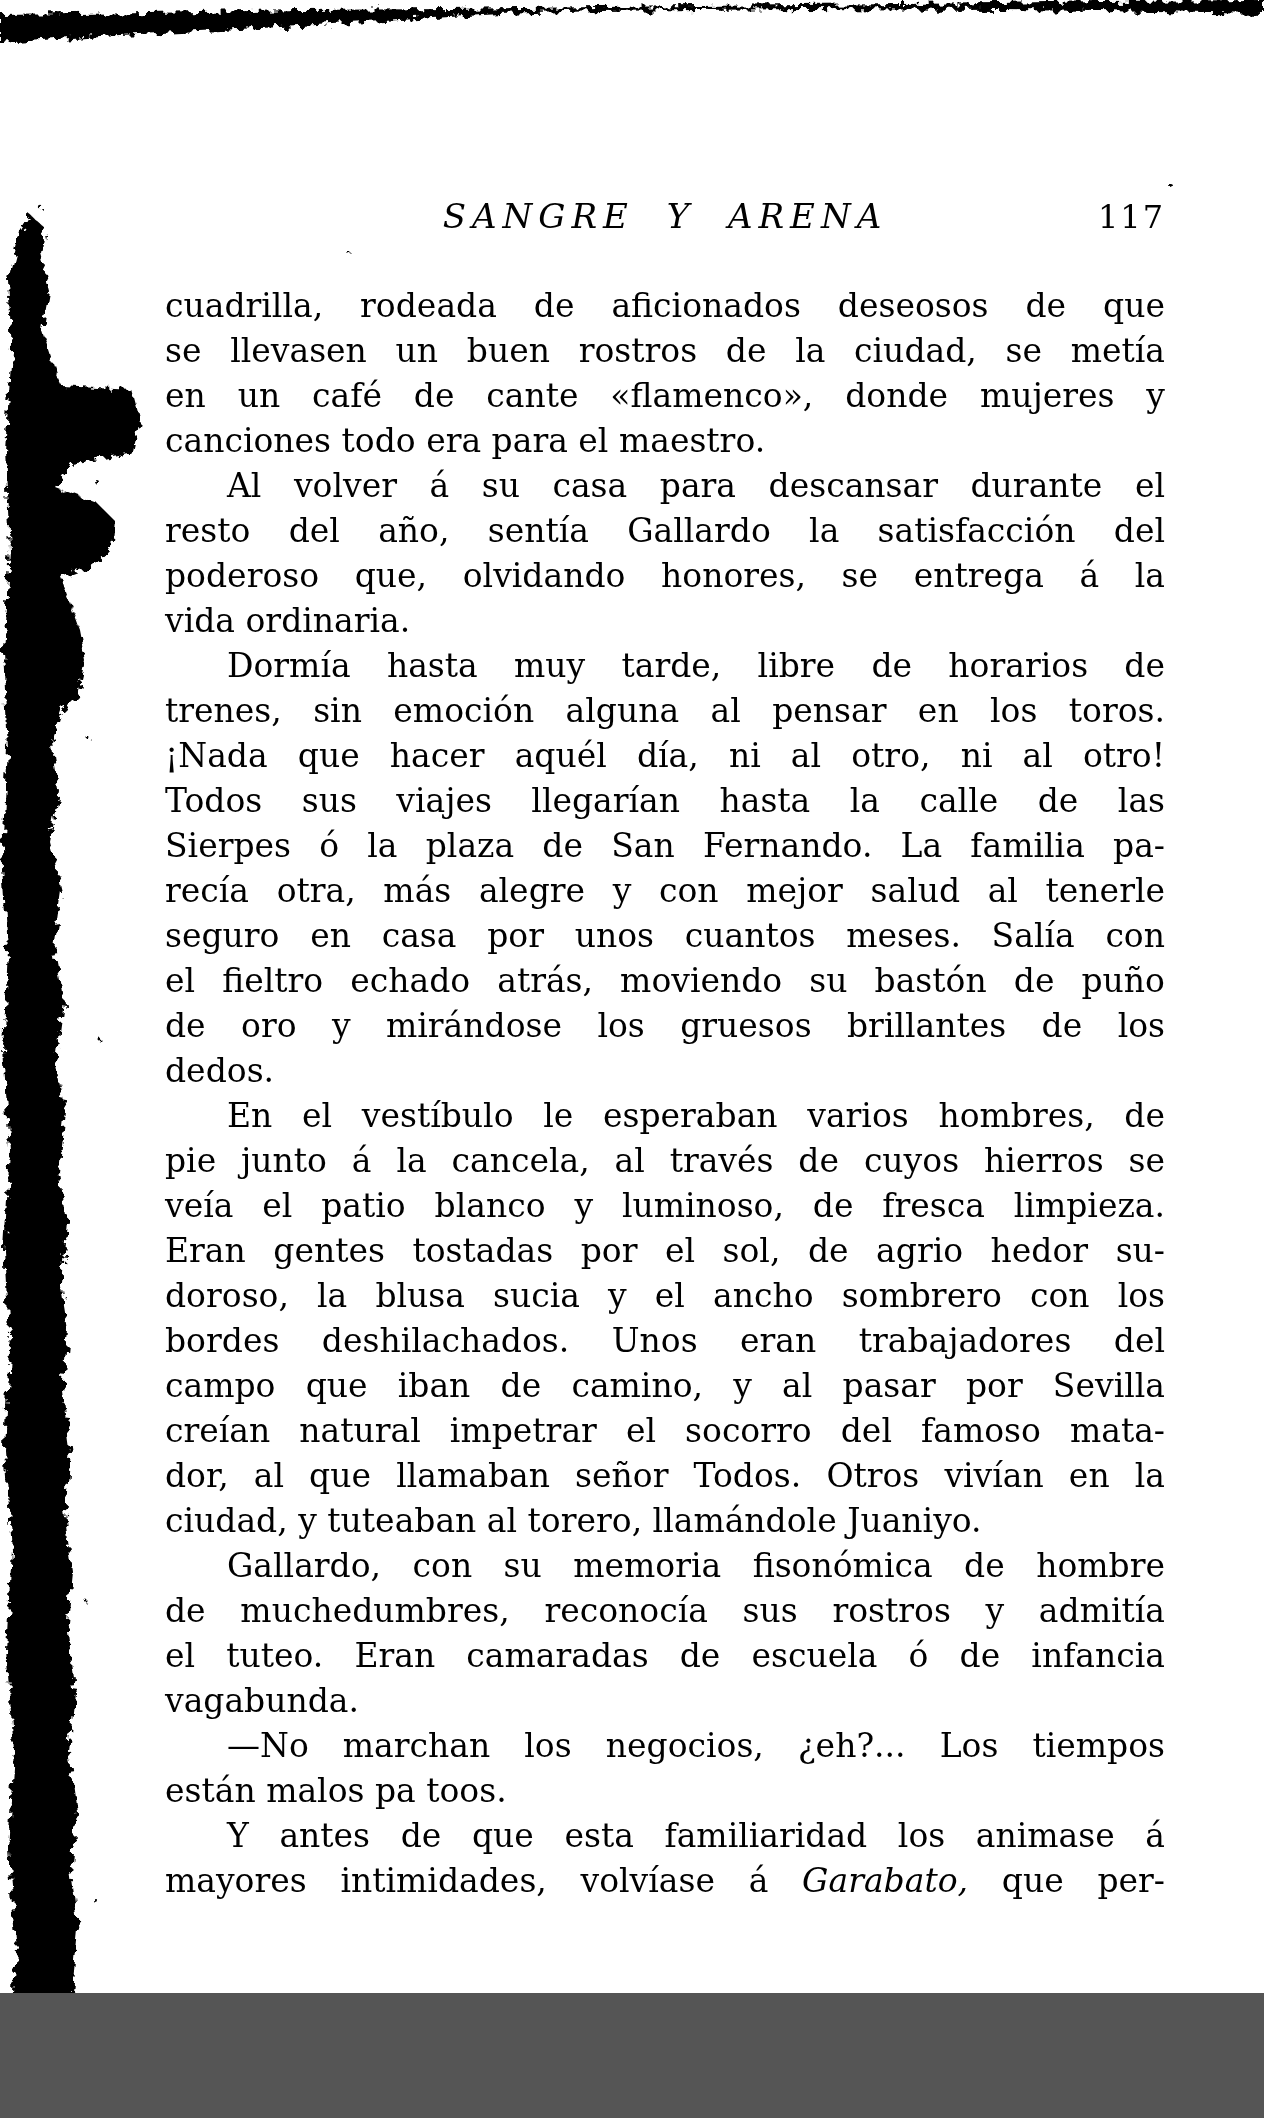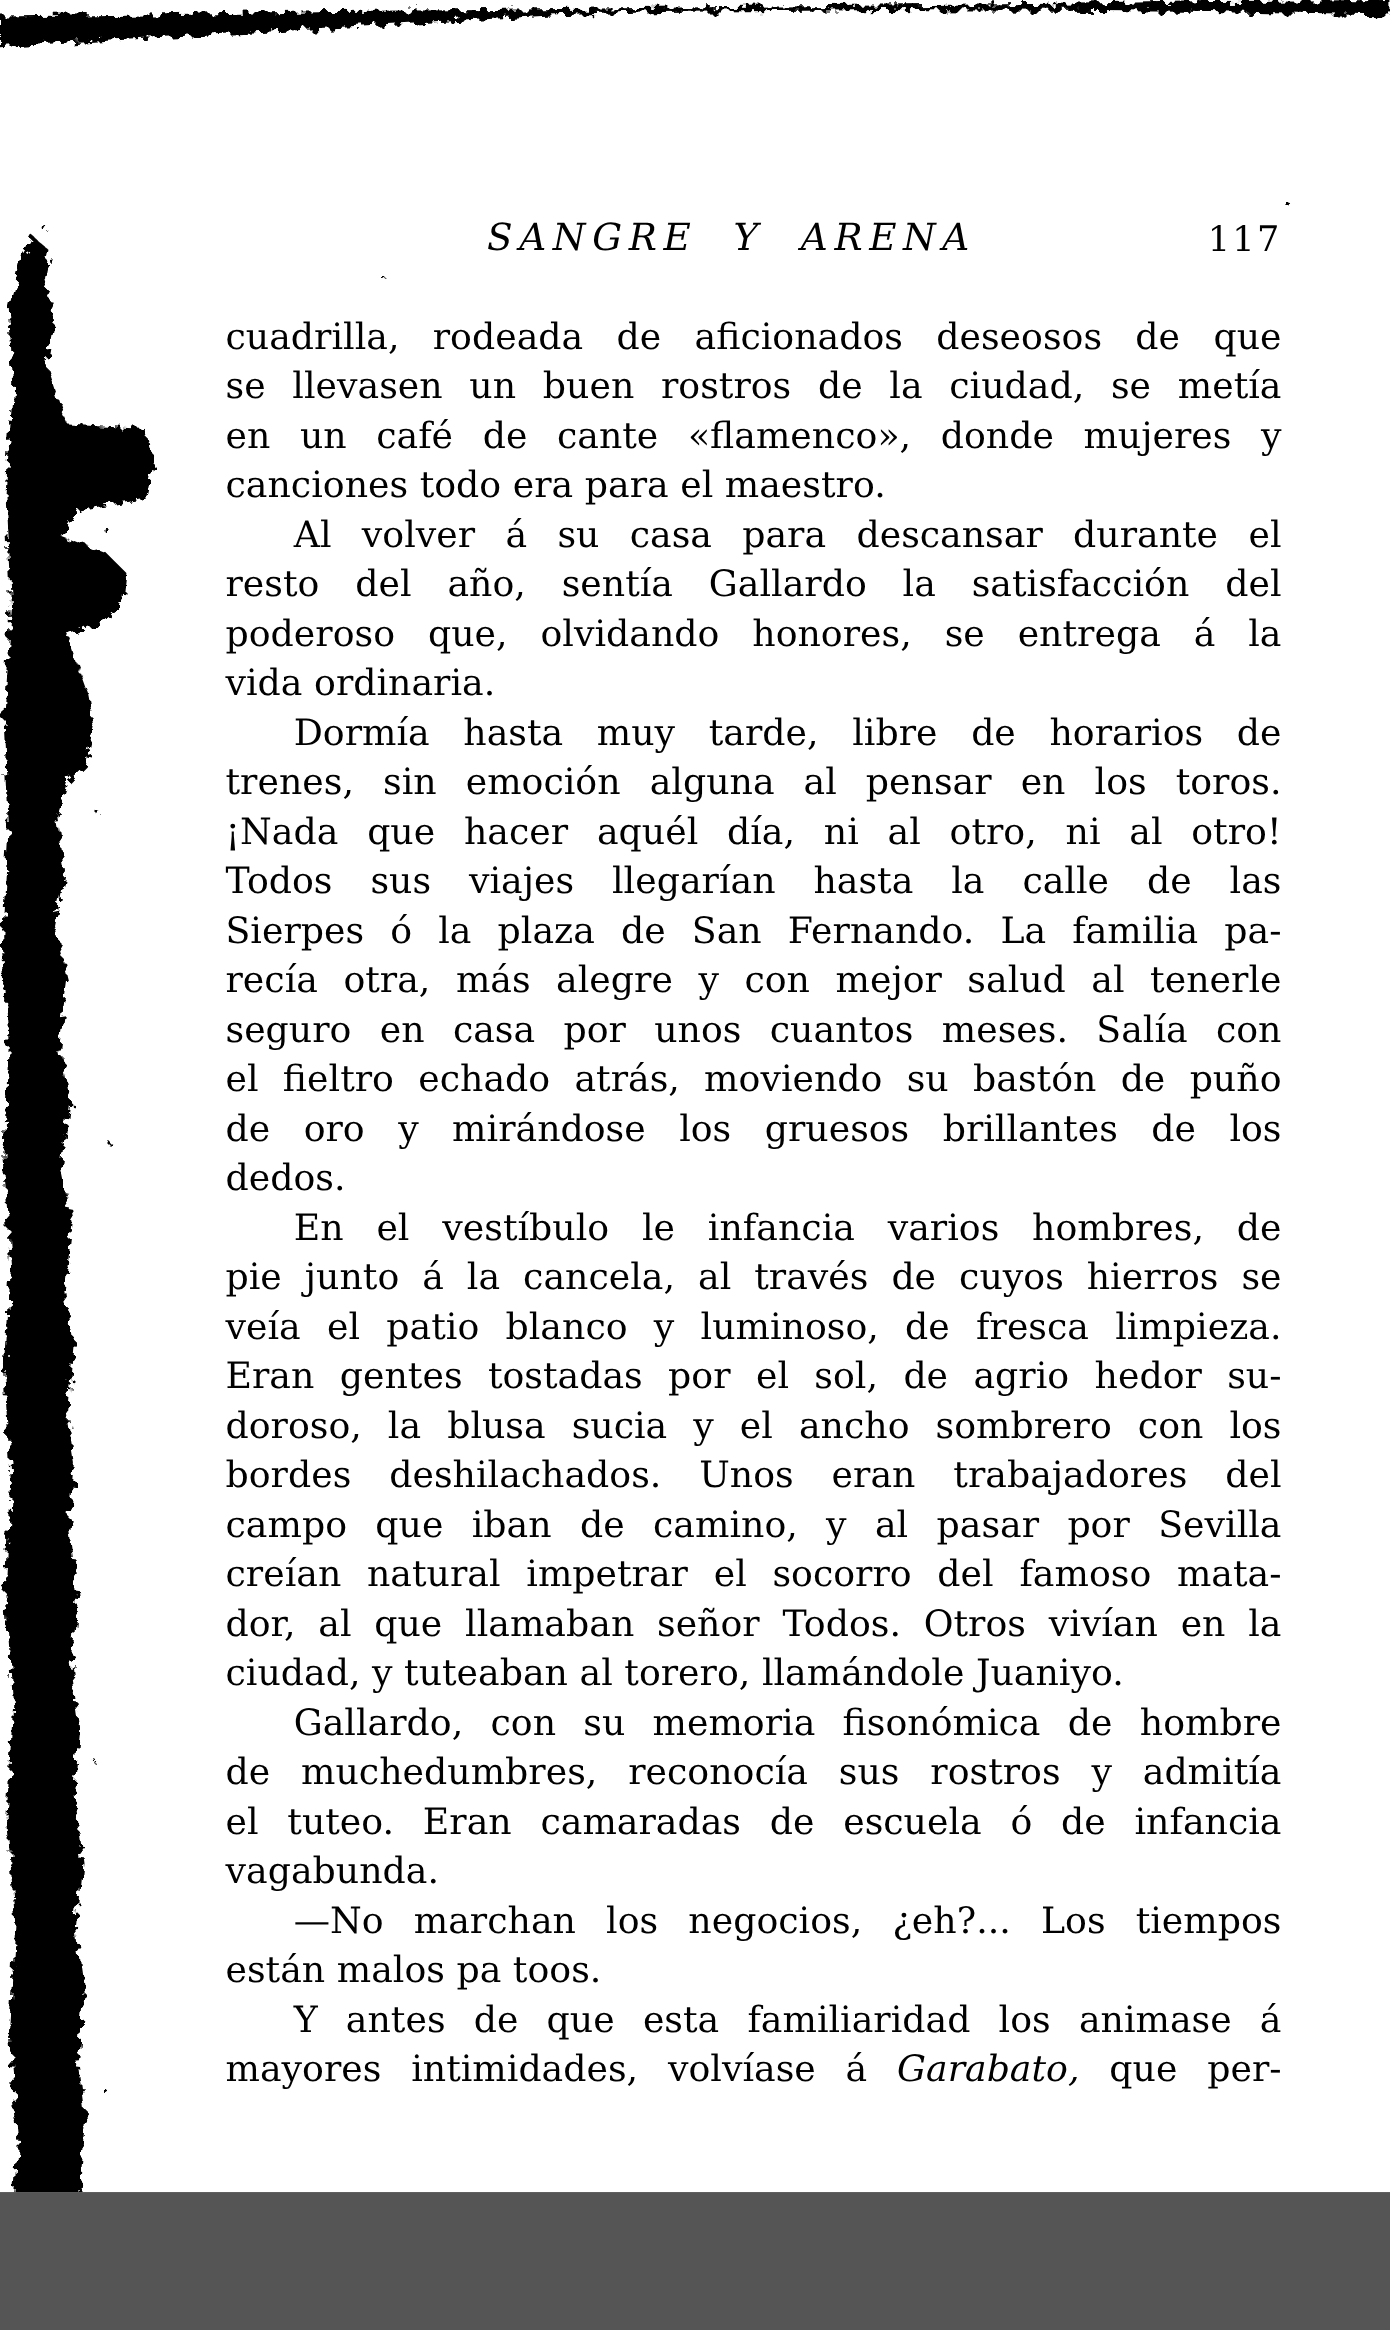--- a/index.html
+++ b/index.html
@@ -49,21 +49,20 @@
     font-size: 33px;
   }
   .paragraph { margin: 0; }
   .line {
     height: 45px;
     line-height: 45px;
     text-align: justify;
     text-align-last: justify;
     overflow: visible;
     white-space: normal;
-    margin-left: 40px;
   }
   .line.last { text-align-last: left; }
   .line.indent { padding-left: 62px; }
   .italic { font-style: italic; }
   
   .scan-artifacts {
     position: absolute;
     left: 0;
     top: 0;
     pointer-events: none;
@@ -140,21 +139,21 @@
         <div class="line">¡Nada que hacer aquél día, ni al otro, ni al otro!</div>
         <div class="line">Todos sus viajes llegarían hasta la calle de las</div>
         <div class="line">Sierpes ó la plaza de San Fernando. La familia pa-</div>
         <div class="line">recía otra, más alegre y con mejor salud al tenerle</div>
         <div class="line">seguro en casa por unos cuantos meses. Salía con</div>
         <div class="line">el fieltro echado atrás, moviendo su bastón de puño</div>
         <div class="line">de oro y mirándose los gruesos brillantes de los</div>
         <div class="line last">dedos.</div>
       </div>
       <div class="paragraph">
-        <div class="line indent">En el vestíbulo le infancia varios hombres, de</div>
+        <div class="line indent">En el vestíbulo le esperaban varios hombres, de</div>
         <div class="line">pie junto á la cancela, al través de cuyos hierros se</div>
         <div class="line">veía el patio blanco y luminoso, de fresca limpieza.</div>
         <div class="line">Eran gentes tostadas por el sol, de agrio hedor su-</div>
         <div class="line">doroso, la blusa sucia y el ancho sombrero con los</div>
         <div class="line">bordes deshilachados. Unos eran trabajadores del</div>
         <div class="line">campo que iban de camino, y al pasar por Sevilla</div>
         <div class="line">creían natural impetrar el socorro del famoso mata-</div>
         <div class="line">dor, al que llamaban señor Todos. Otros vivían en la</div>
         <div class="line last">ciudad, y tuteaban al torero, llamándole Juaniyo.</div>
       </div>

